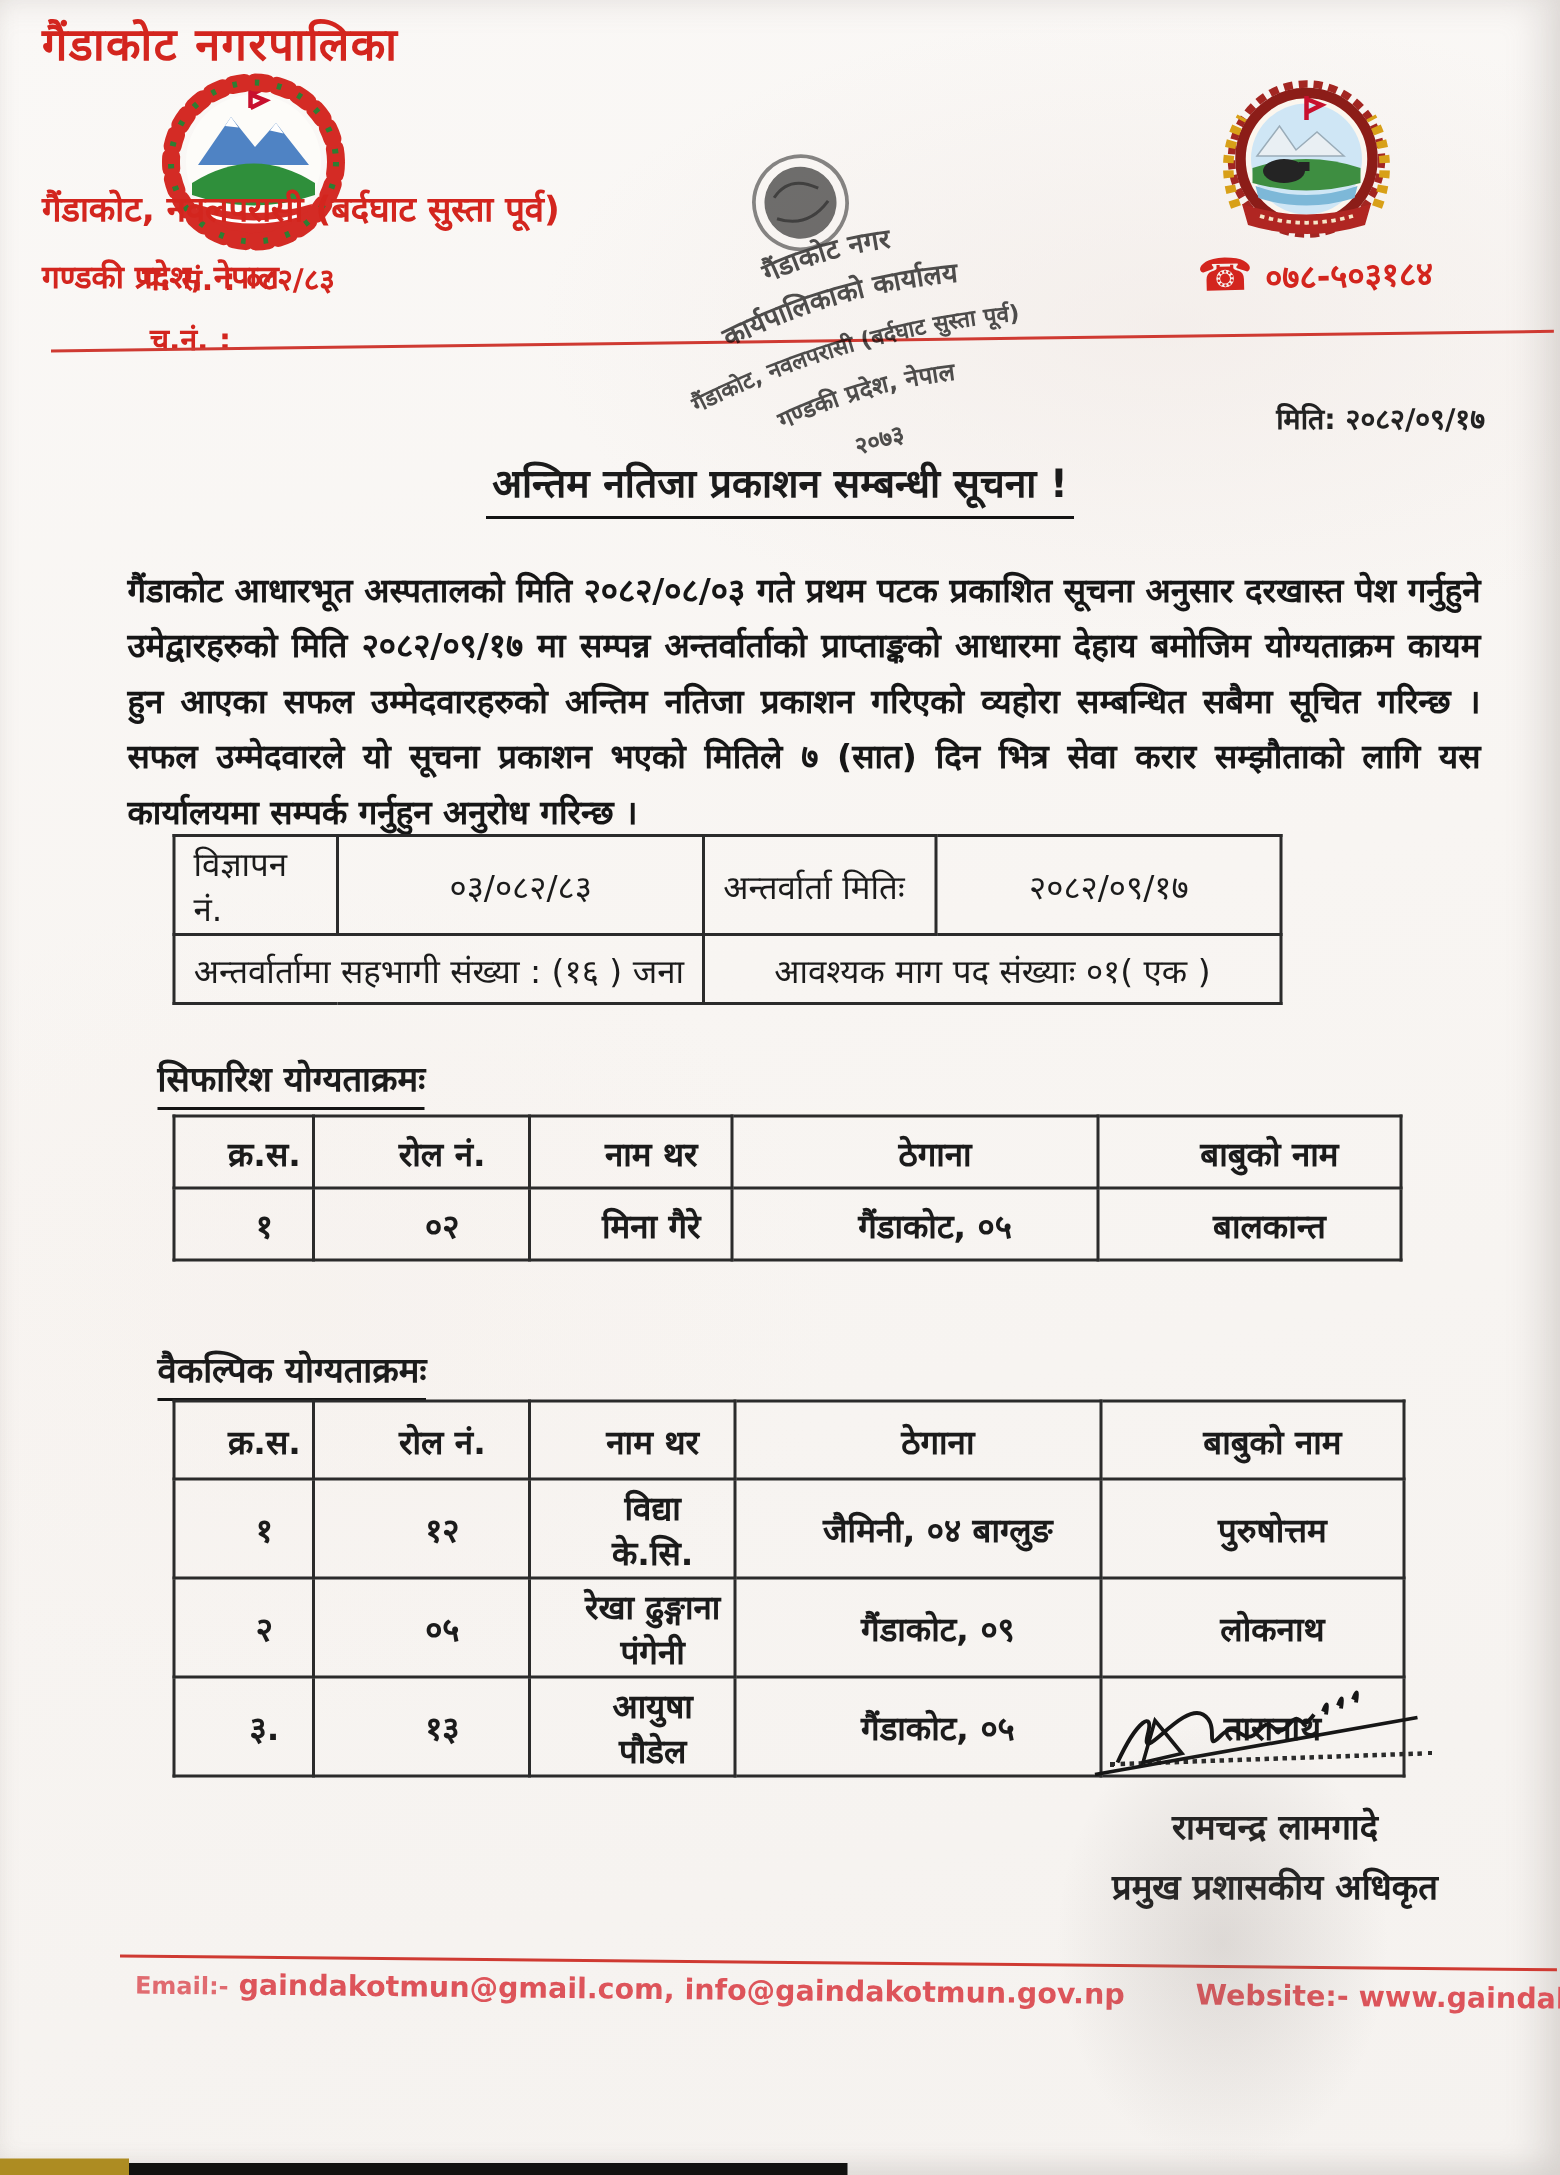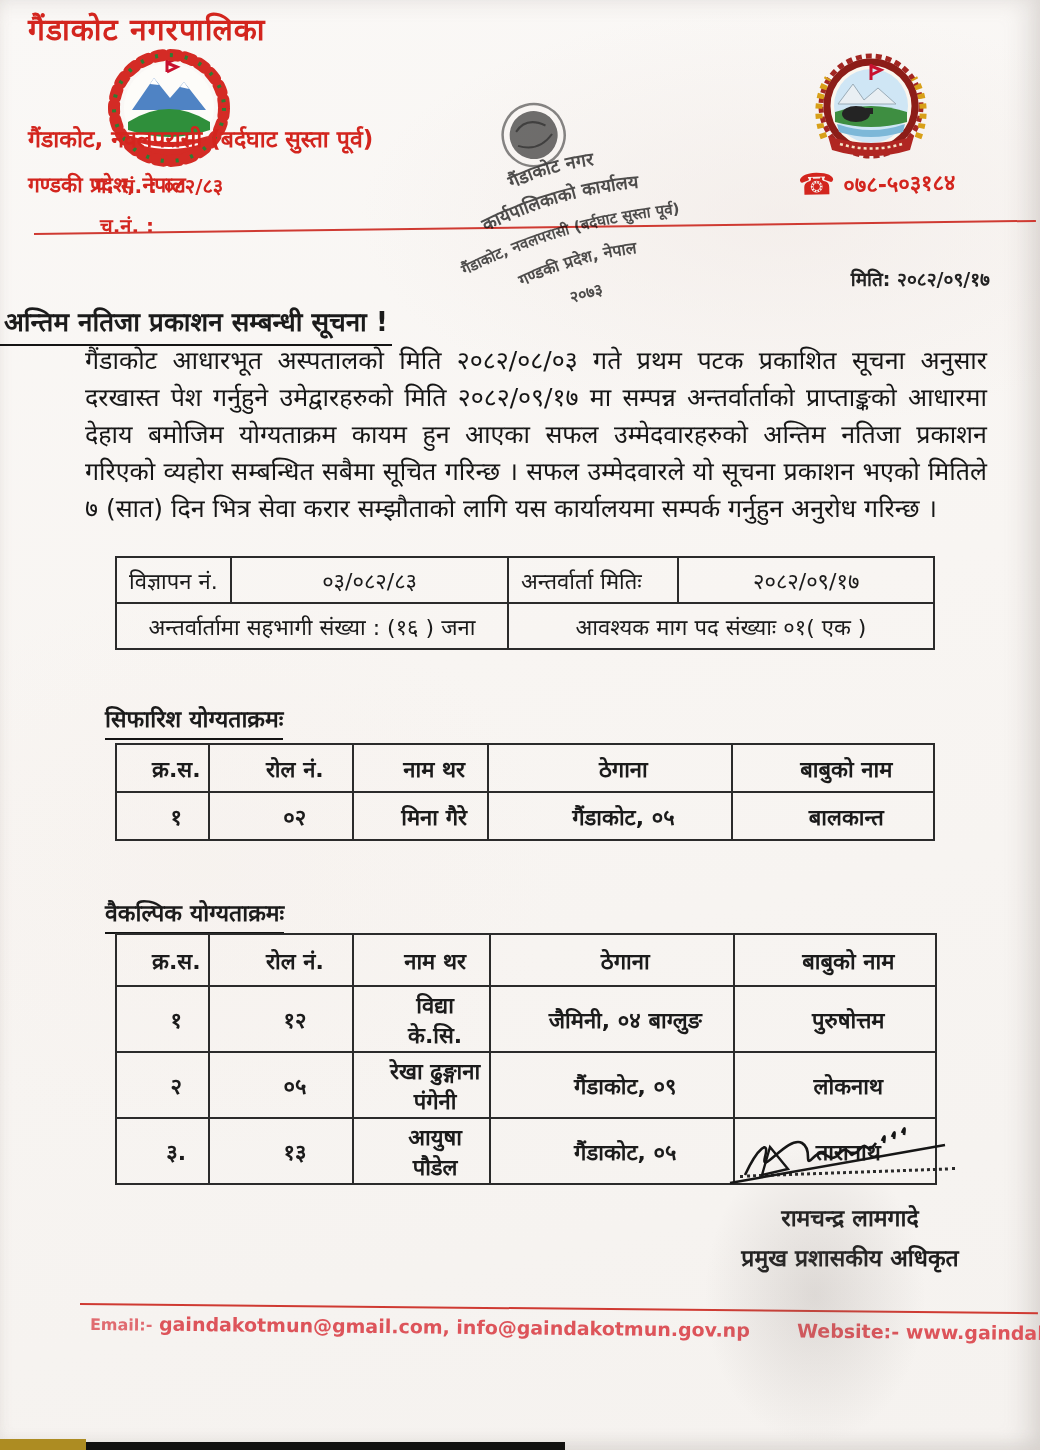--- a/index.html
+++ b/index.html
@@ -19,26 +19,26 @@
   .hdr-muni{left:0;top:8px;width:100%;font-size:30px;font-weight:700;letter-spacing:1px;}
   .hdr-office{left:0;top:54px;width:100%;font-size:44px;font-weight:700;}
   .hdr-addr1{left:0;top:122px;width:100%;font-size:23px;font-weight:600;}
   .hdr-addr2{left:0;top:170px;width:100%;font-size:21px;font-weight:600;z-index:1;}
   .refno{left:95px;top:172px;font-size:20px;font-weight:700;}
   .chno{left:100px;top:212px;font-size:20px;font-weight:600;}
   .redline-top{left:34px;top:233px;width:1002px;height:0;border-top:2px solid #cf3a32;transform:rotate(-0.75deg);transform-origin:left center;}
   .phone-wrap{left:798px;top:168px;font-size:22px;font-weight:600;display:flex;align-items:center;gap:8px;transform:rotate(-1.5deg);}
   .phone-icon{font-size:30px;line-height:1;}
   .date-line{left:690px;top:266px;width:300px;text-align:right;font-size:19px;font-weight:600;color:#222;}
-  .notice-title-wrap{left:0;top:303px;width:100%;text-align:left;}
+  .notice-title-wrap{left:0;top:303px;width:100%;text-align:center;}
   .notice-title{display:inline-block;font-size:26px;font-weight:700;border-bottom:2.5px solid #141414;padding:0 4px 5px;}
-  .para{left:85px;top:342px;width:902px;font-size:25px;line-height:37px;text-align:justify;color:#161616;font-weight:400;}
+  .para{left:85px;top:376px;width:902px;font-size:22px;line-height:37px;text-align:justify;color:#161616;font-weight:700;}
   table{border-collapse:collapse;}
   td{border:2px solid #2b2b2b;font-size:22px;vertical-align:middle;padding:2px 8px;}
-  .t-info{left:115px;top:556px;width:820px;}
+  .t-info{left:115px;top:556px;width:740px;}
   .t-info td{height:40px;}
   .t-info .lab{padding-left:12px;}
   .t-info .val{text-align:center;}
   .sec-head{font-size:23px;font-weight:700;border-bottom:2.5px solid #141414;padding-bottom:4px;}
   .sec1{left:105px;top:702px;}
   .sec2{left:105px;top:896px;}
   .t-list td{text-align:center;font-weight:600;padding-left:35px;}
   .t-rec{left:115px;top:743px;width:820px;}
   .t-rec td{height:42px;}
   .t-alt{left:115px;top:933px;width:822px;}

